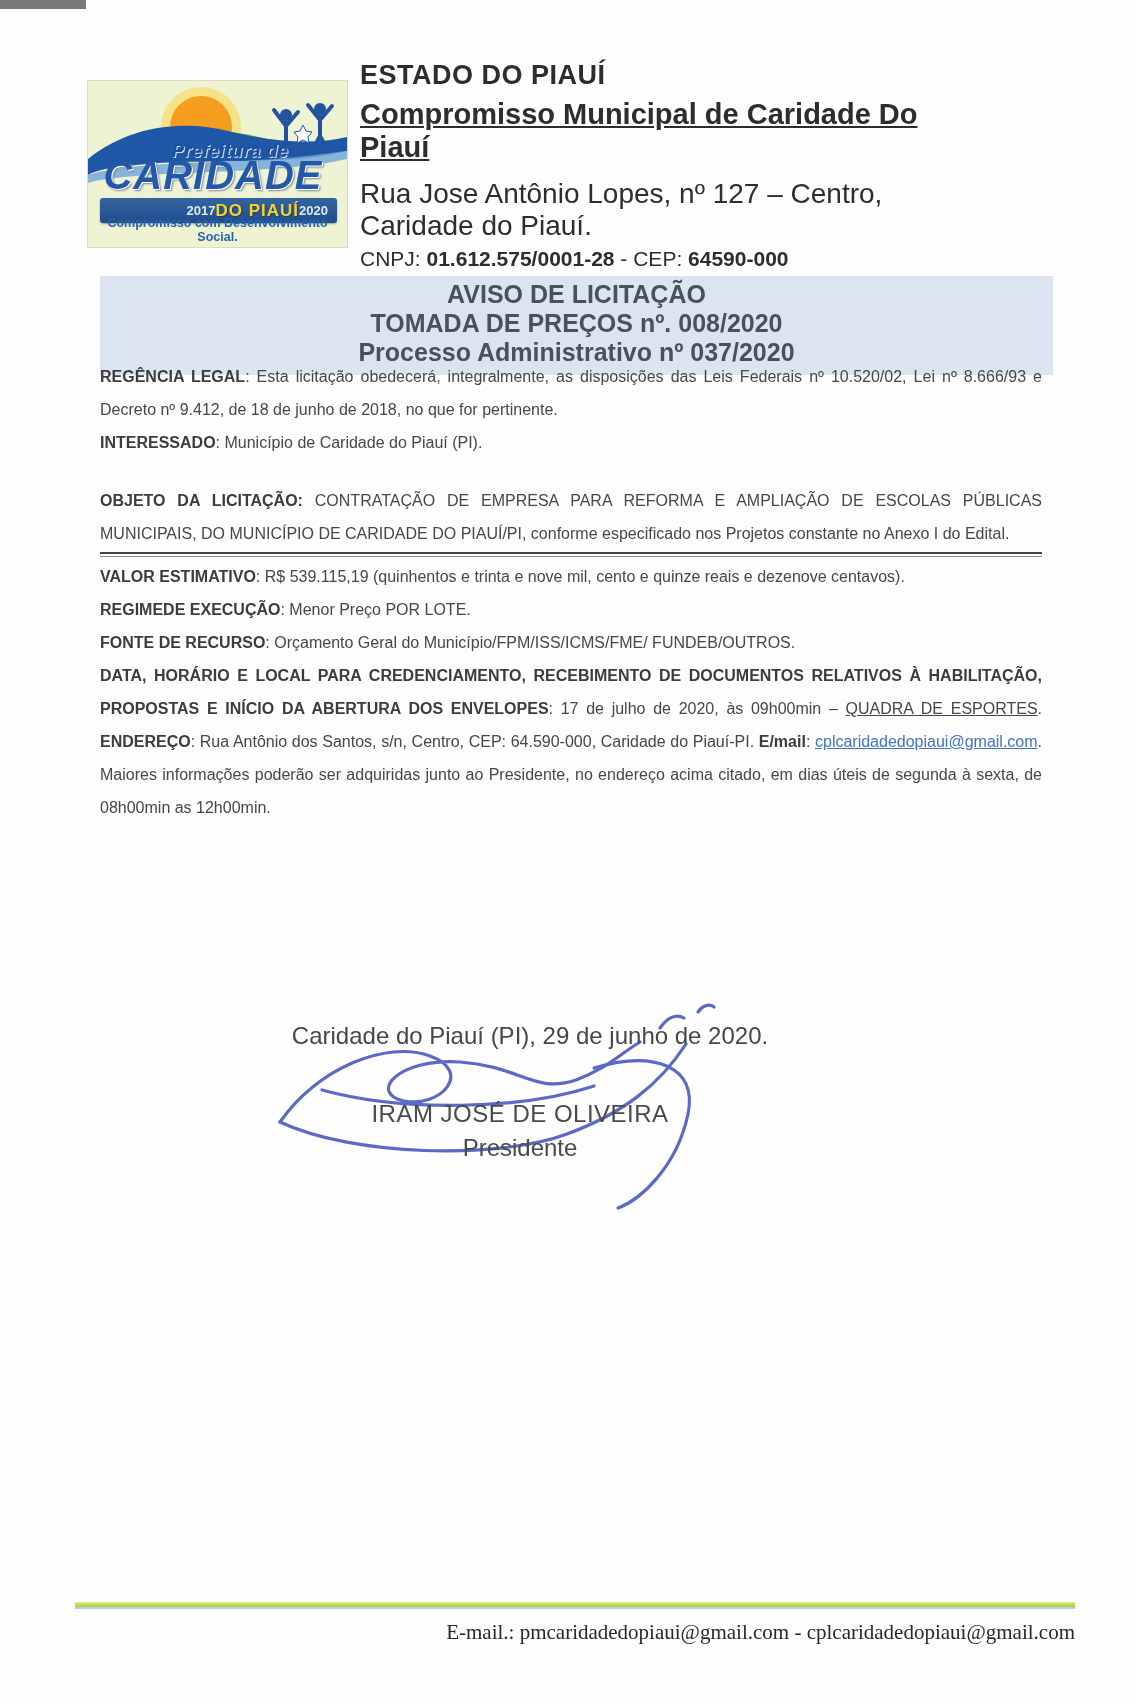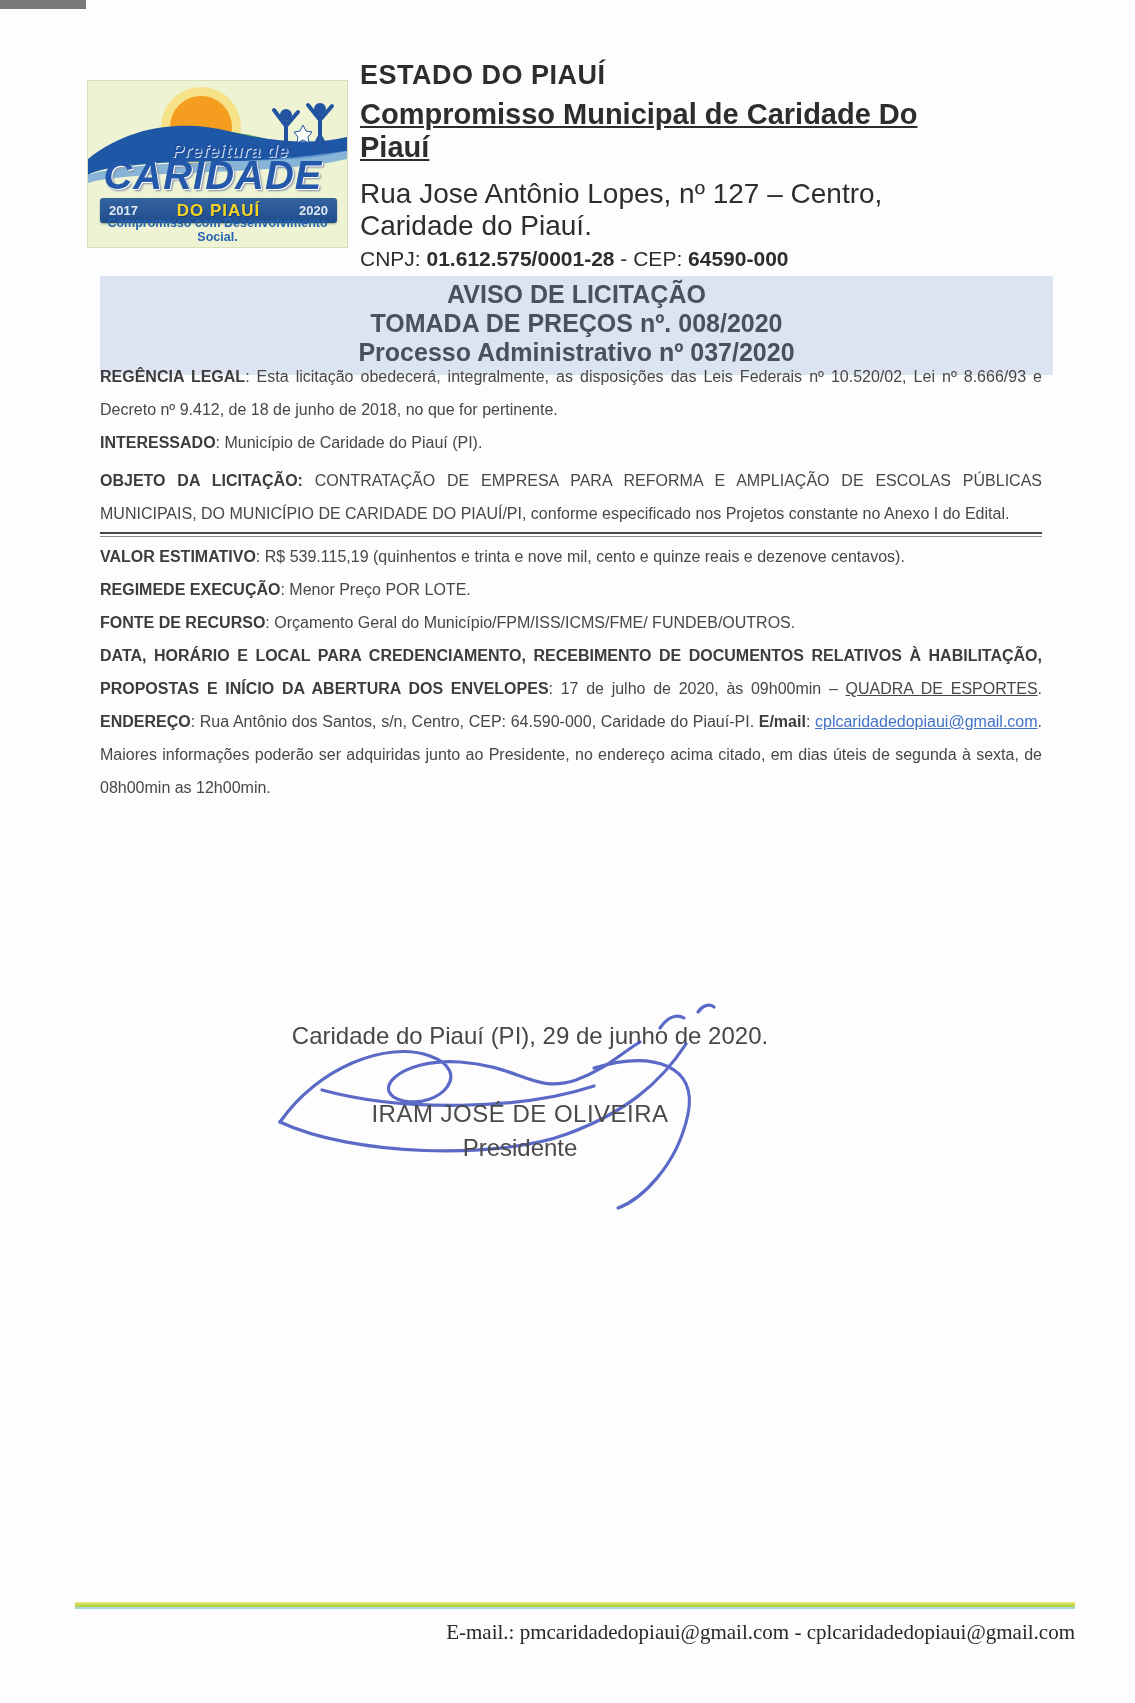--- a/index.html
+++ b/index.html
@@ -14,21 +14,21 @@
   .logo { position:absolute; left:87px; top:80px; width:261px; height:168px;
     background:#eef3d4; border:1px solid #d9dfba; box-sizing:border-box; }
   .logo svg { position:absolute; left:0; top:0; }
   .logo-prefix { position:absolute; left:40px; top:60px; font-size:18px; font-weight:bold;
     font-style:italic; color:#1d4f9e; text-shadow:1px 1px 0 #ffffffcc; letter-spacing:.5px;margin-left:44px; }
   .logo-name { position:absolute; left:0; top:72px; width:250px; text-align:center;
     font-size:40px; font-weight:bold; font-style:italic; color:#2458ab; letter-spacing:1px;
     text-shadow:1px 1px 0 #fff, 2px 2px 2px #7e8aa0; }
   .logo-banner { position:absolute; left:12px; top:117px; width:237px; height:25px;
     background:linear-gradient(#34649f,#1f4c8d); border-radius:3px; display:flex;
-    align-items:center; justify-content:space-between; padding:0 9px; box-sizing:border-box;
+    align-items:center; justify-content:flex-end; padding:0 9px; box-sizing:border-box;
     box-shadow:0 1px 2px #9aa37c; }
   .logo-banner .yr { font-size:13px; font-weight:bold; color:#dfe8f5; }
   .logo-banner .bt { font-size:17px; font-weight:bold; color:#f5d327; letter-spacing:1px;
     text-shadow:1px 1px 0 #1a3e74; }
   .logo-tagline { position:absolute; left:0; bottom:3px; width:100%; text-align:center;
     font-size:12.5px; font-weight:bold; color:#2563b0; }
 
   
   .head-text { position:absolute; left:360px; top:60px; width:612px; text-align:left;
     font-family:Liberation Sans, sans-serif; color:#2d2d2d; }
@@ -41,21 +41,21 @@
 
   
   .title-block { position:absolute; left:100px; top:276px; width:953px;
     background:#dbe4f0; text-align:center; padding:4px 0 8px; }
   .title-line { font-size:25px; font-weight:bold; line-height:29px; color:#49525c; }
 
   
   .doc-body { position:absolute; left:100px; top:360px; width:942px;
     font-size:16px; line-height:33px; text-align:justify; color:#474747; }
   .doc-body p { margin:0; }
-  .doc-body p.gap-top { margin-top:5px; }
+  .doc-body p.gap-top { margin-top:25px; }
   .doc-body b { color:#3c3c3c; }
   .rule { height:2px; border-top:2px solid #474747; border-bottom:1px solid #8a8a8a;
     margin:2px 0 3px; }
   .u { text-decoration:underline; }
   .mail-link { color:#4273c8; text-decoration:underline; cursor:pointer; }
 
   
   .date-line { position:absolute; left:100px; top:1022px; width:860px; text-align:center;
     font-size:24px; color:#474747; }
   .sig-svg { position:absolute; left:262px; top:972px; width:490px; height:245px; }

